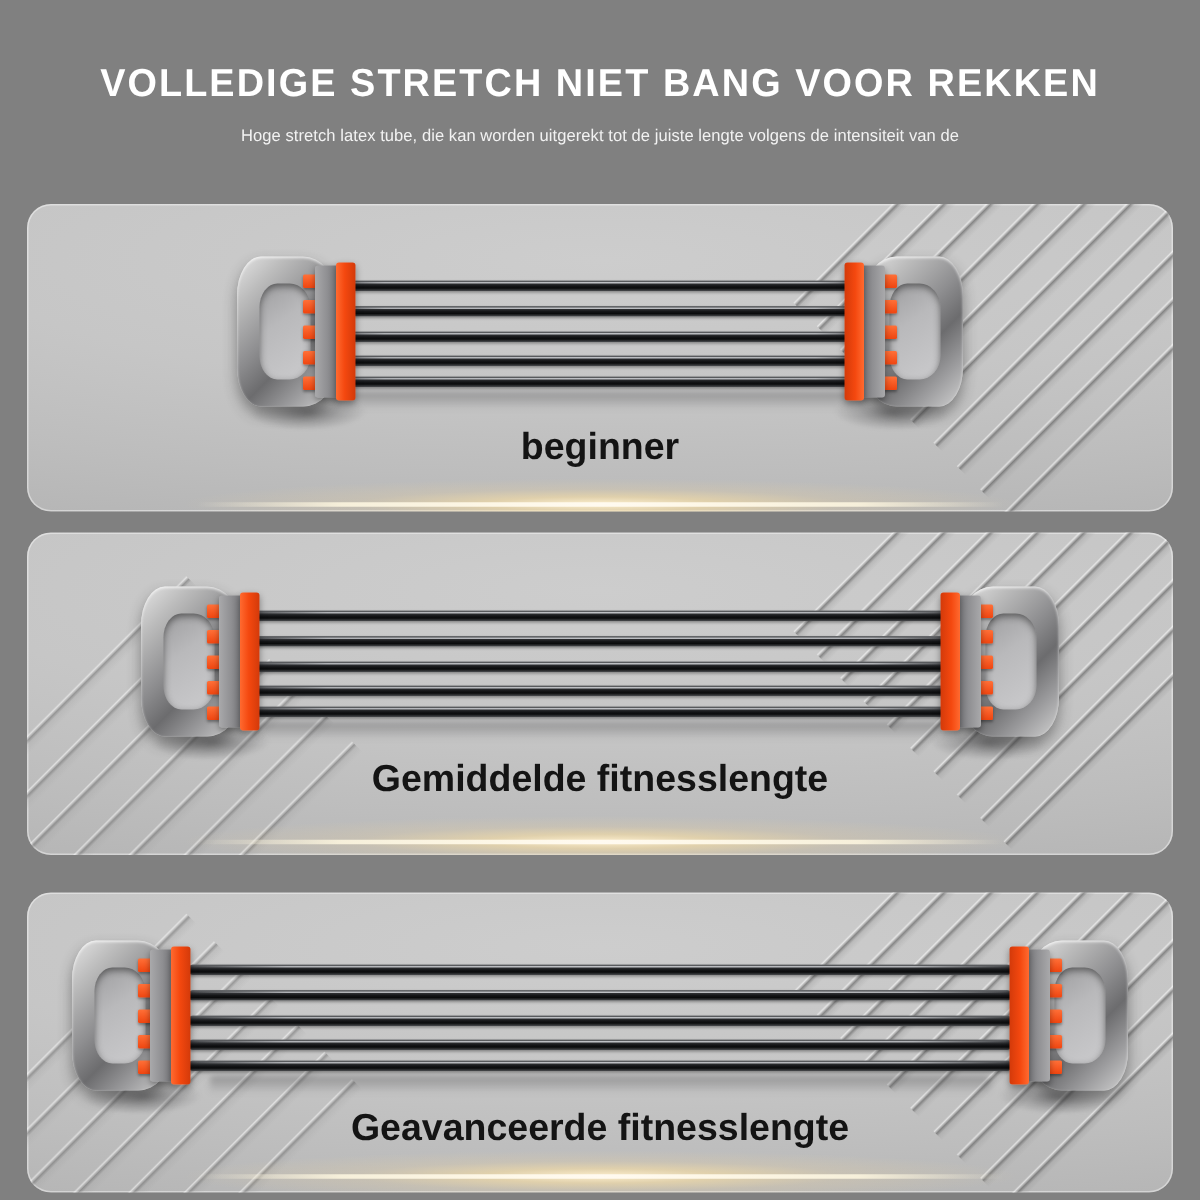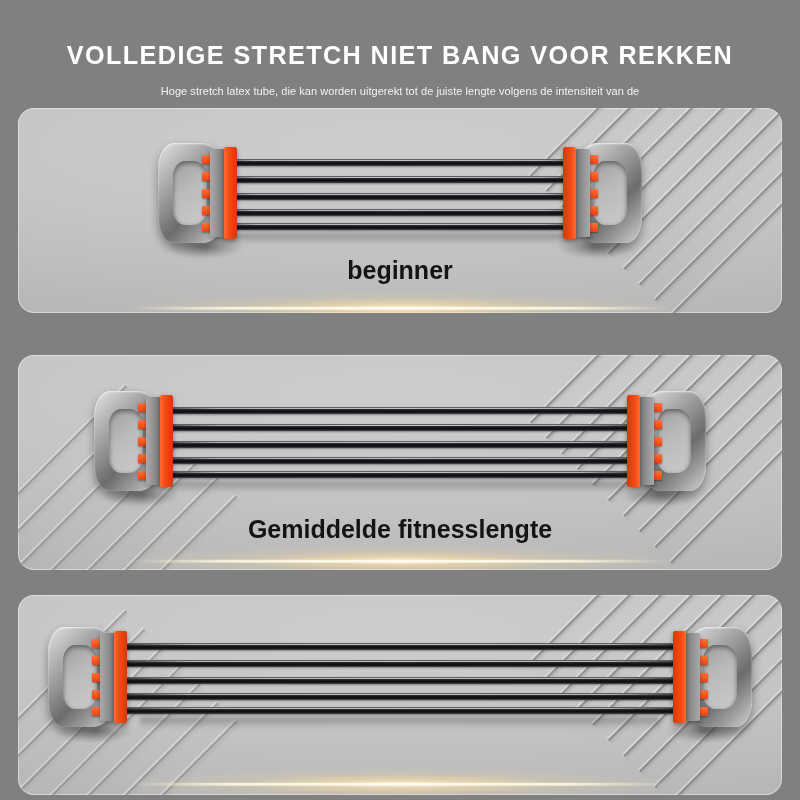--- a/index.html
+++ b/index.html
@@ -53,21 +53,21 @@
   .panel {
     position: absolute;
     left: 18px;
     width: 764px;
     border-radius: 16px;
     overflow: hidden;
     background:
       radial-gradient(120% 90% at 50% 18%, #cdcdcd 0%, #c6c6c6 46%, #bdbdbd 78%, #b6b6b6 100%);
     box-shadow: 0 0 0 1px rgba(255,255,255,0.42) inset;
   }
-  #panel-0 { top: 108px;  height: 205px; }
+  #panel-0 { top: 136px;  height: 205px; }
   #panel-1 { top: 355px;  height: 215px; }
   #panel-2 { top: 595px;  height: 200px; }
 
   
   .stripes-tr {
     position: absolute;
     right: -40px; top: -60px;
     width: 260px; height: 210px;
     transform: rotate(-45deg);
     transform-origin: 50% 50%;
@@ -298,21 +298,21 @@
     position: absolute;
     left: 0;
     width: 100%;
     text-align: center;
     color: #141414;
     font-weight: 700;
     line-height: 1;
     white-space: nowrap;
   }
   #panel-0 .caption { bottom: 30px; font-size: 25px; }
-  #panel-1 .caption { bottom: 28px; font-size: 25px; }
+  #panel-1 .caption { bottom: 38px; font-size: 25px; }
   #panel-2 .caption { bottom: 30px; font-size: 25px; }
 </style>
 </head>
 <body>
 
 <div class="header">
   <div class="headline">VOLLEDIGE STRETCH NIET BANG VOOR REKKEN</div>
   <div class="subline">Hoge stretch latex tube, die kan worden uitgerekt tot de juiste lengte volgens de intensiteit van de</div>
 </div>
 
@@ -434,14 +434,15 @@
         <div class="tooth"></div>
         <div class="tooth"></div>
         <div class="tooth"></div>
         <div class="tooth"></div>
         <div class="tooth"></div>
       </div>
       <div class="plate"></div>
       <div class="clip"></div>
     </div>
   </div>
+  <div class="caption">Geavanceerde fitnesslengte</div>
   <div class="glow"></div>
 </div>
 
 </body></html>

